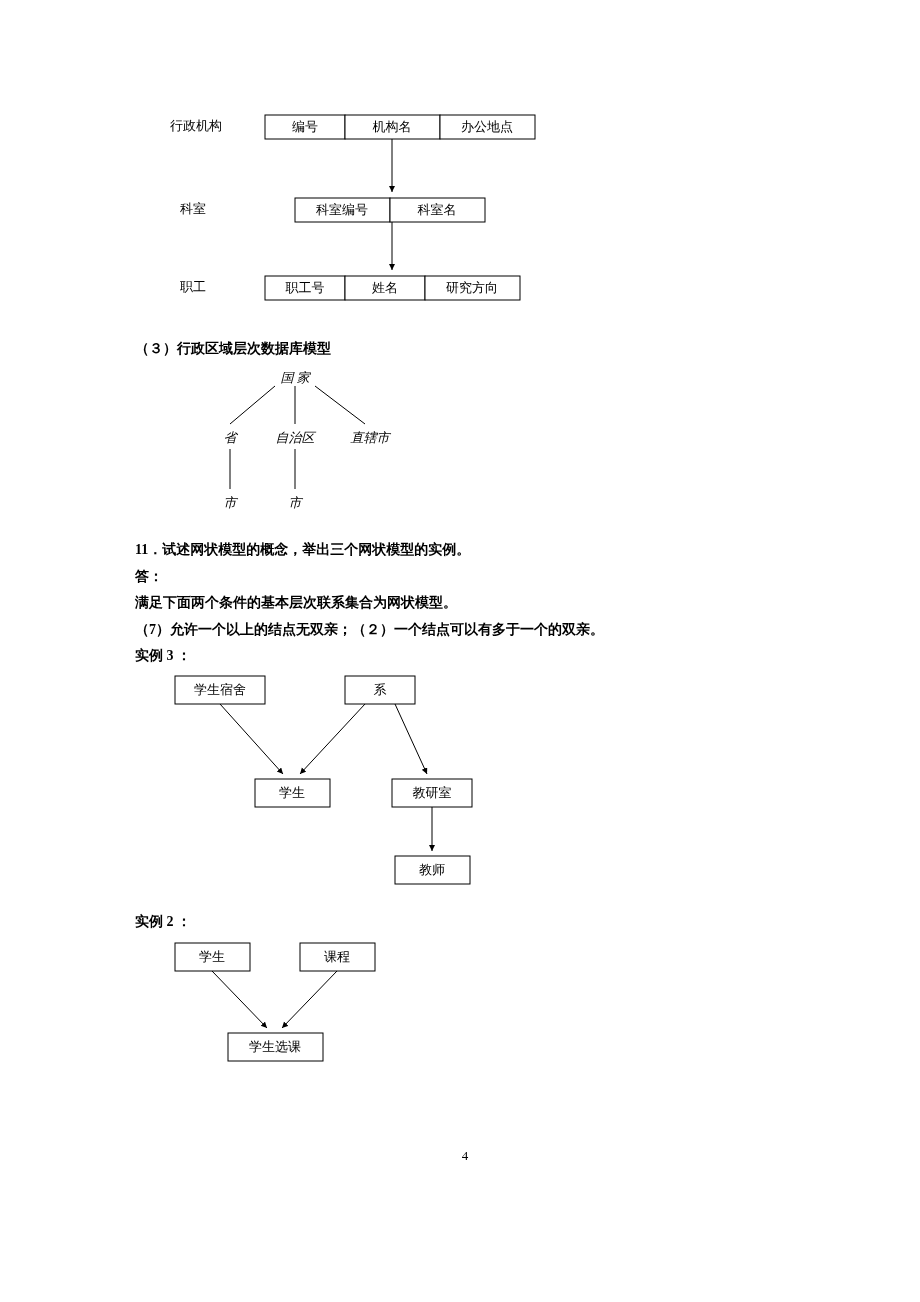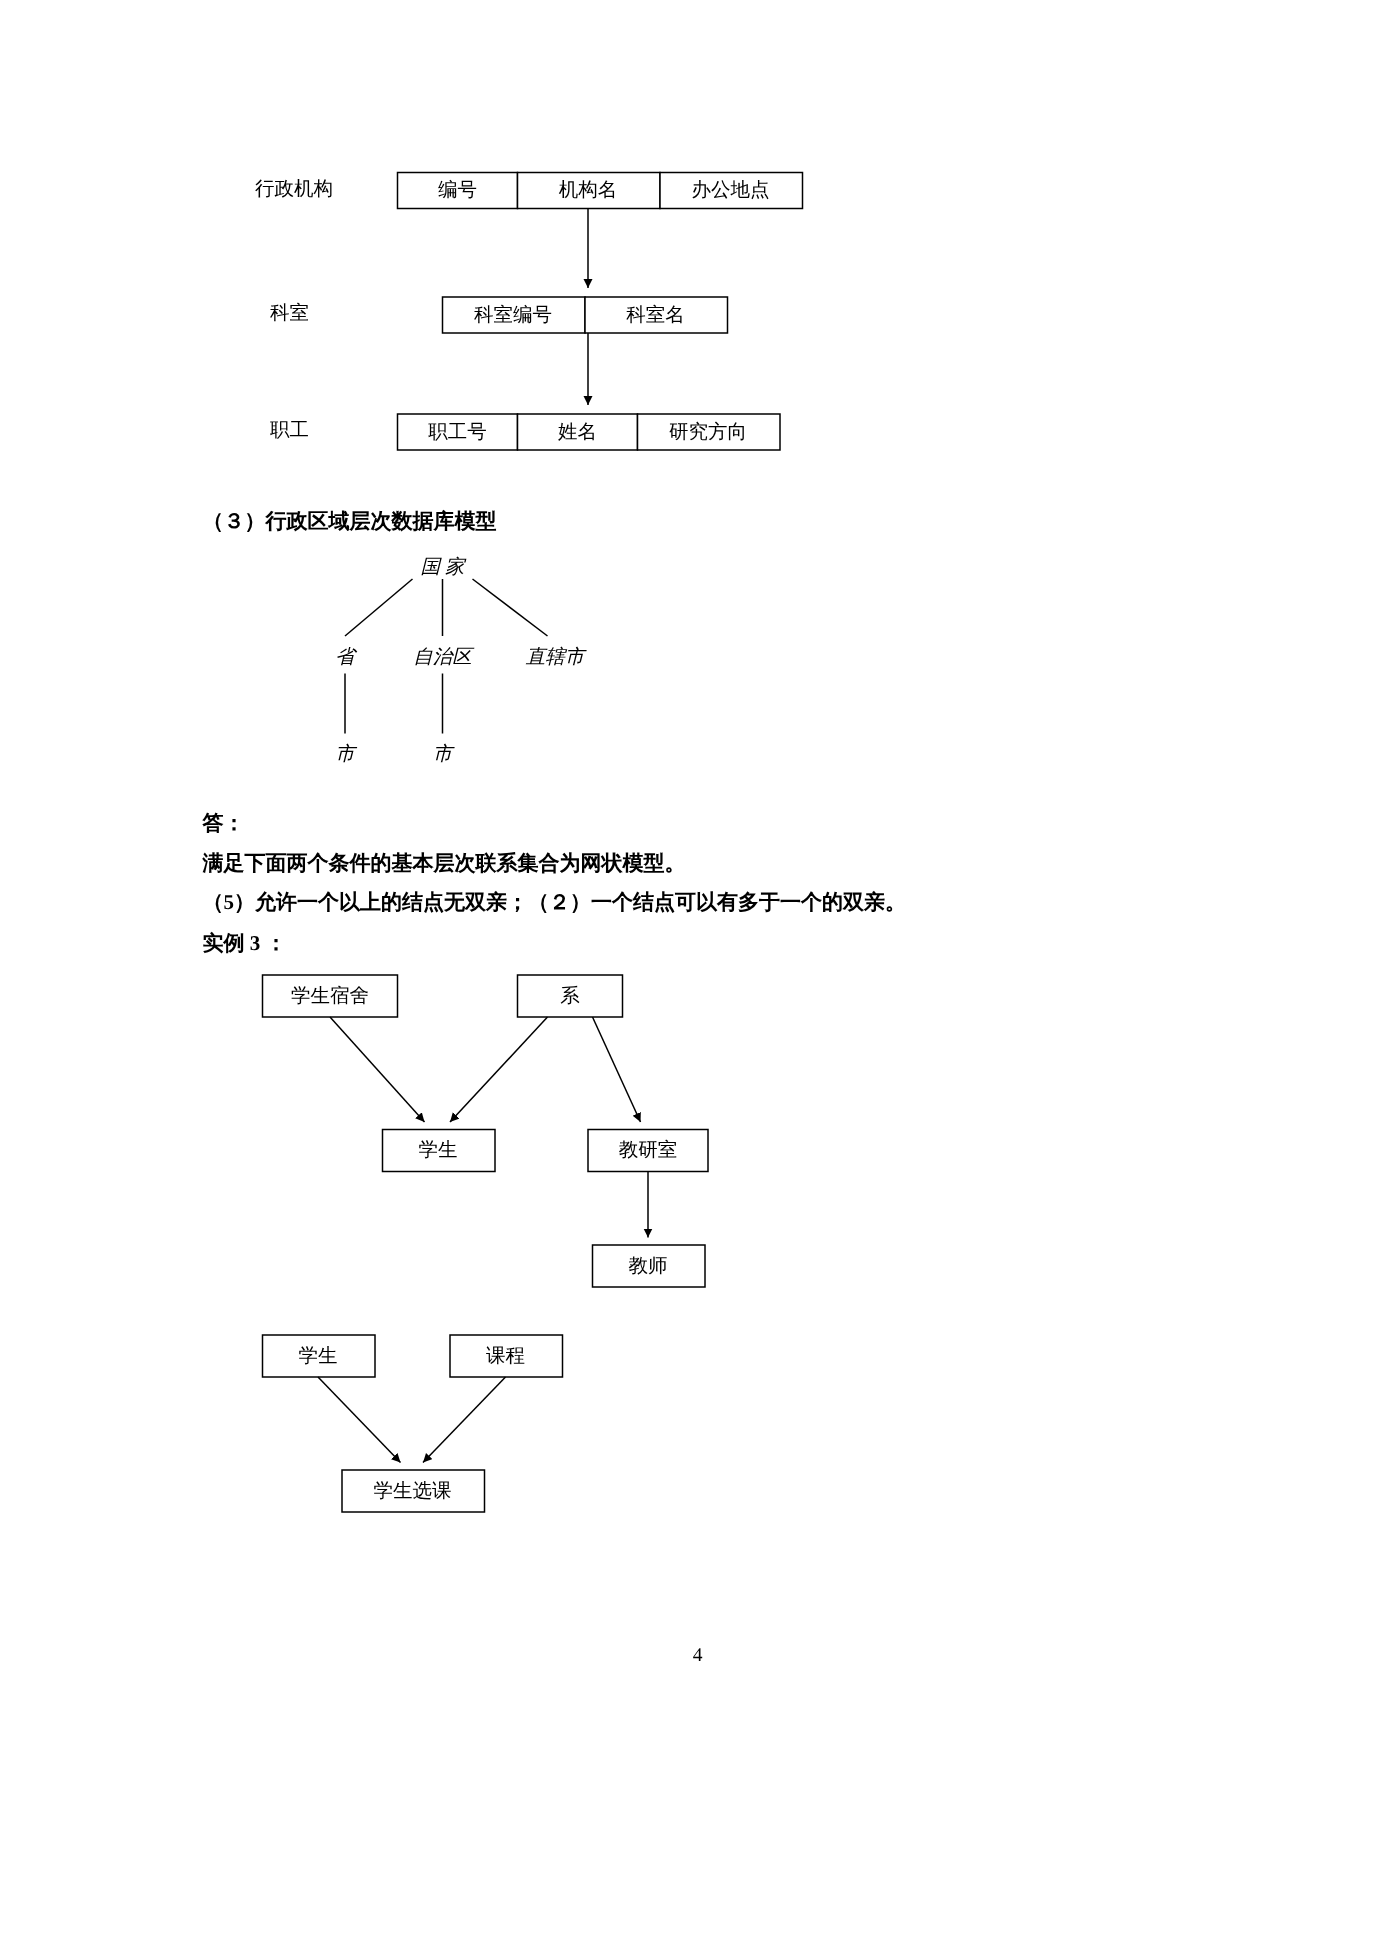--- a/index.html
+++ b/index.html
@@ -113,23 +113,24 @@
       <text x="175" y="75" class="diag-text">直辖市</text>
 
       <line x1="35" y1="85" x2="35" y2="125" class="line"></line>
       <line x1="100" y1="85" x2="100" y2="125" class="line"></line>
 
       <text x="35" y="140" class="diag-text">市</text>
       <text x="100" y="140" class="diag-text">市</text>
     </svg>
   </div>
 
+  <p class="text-line">11．试述网状模型的概念，举出三个网状模型的实例。</p>
   <p class="text-line">答：</p>
   <p class="text-line">满足下面两个条件的基本层次联系集合为网状模型。</p>
-  <p class="text-line">（5）允许一个以上的结点无双亲；（２）一个结点可以有多于一个的双亲。</p>
+  <p class="text-line">（7）允许一个以上的结点无双亲；（２）一个结点可以有多于一个的双亲。</p>
   <p class="text-line">实例 3 ：</p>
 
   <div class="diagram-container indent">
     <svg width="350" height="220">
       <defs>
         <marker id="arrow3" markerWidth="8" markerHeight="8" refX="6" refY="3" orient="auto">
           <path d="M0,0 L6,3 L0,6 Z" fill="#000"></path>
         </marker>
       </defs>
 
@@ -148,20 +149,21 @@
       <rect x="222" y="108" width="80" height="28" class="box"></rect>
       <text x="262" y="123" class="diag-text">教研室</text>
 
       <line x1="262" y1="136" x2="262" y2="180" class="line" marker-end="url(#arrow3)"></line>
 
       <rect x="225" y="185" width="75" height="28" class="box"></rect>
       <text x="262" y="200" class="diag-text">教师</text>
     </svg>
   </div>
 
+  <p class="text-line">实例 2 ：</p>
 
   <div class="diagram-container indent">
     <svg width="250" height="130">
       <defs>
         <marker id="arrow4" markerWidth="8" markerHeight="8" refX="6" refY="3" orient="auto">
           <path d="M0,0 L6,3 L0,6 Z" fill="#000"></path>
         </marker>
       </defs>
       <rect x="5" y="5" width="75" height="28" class="box"></rect>
       <text x="42" y="20" class="diag-text">学生</text>

